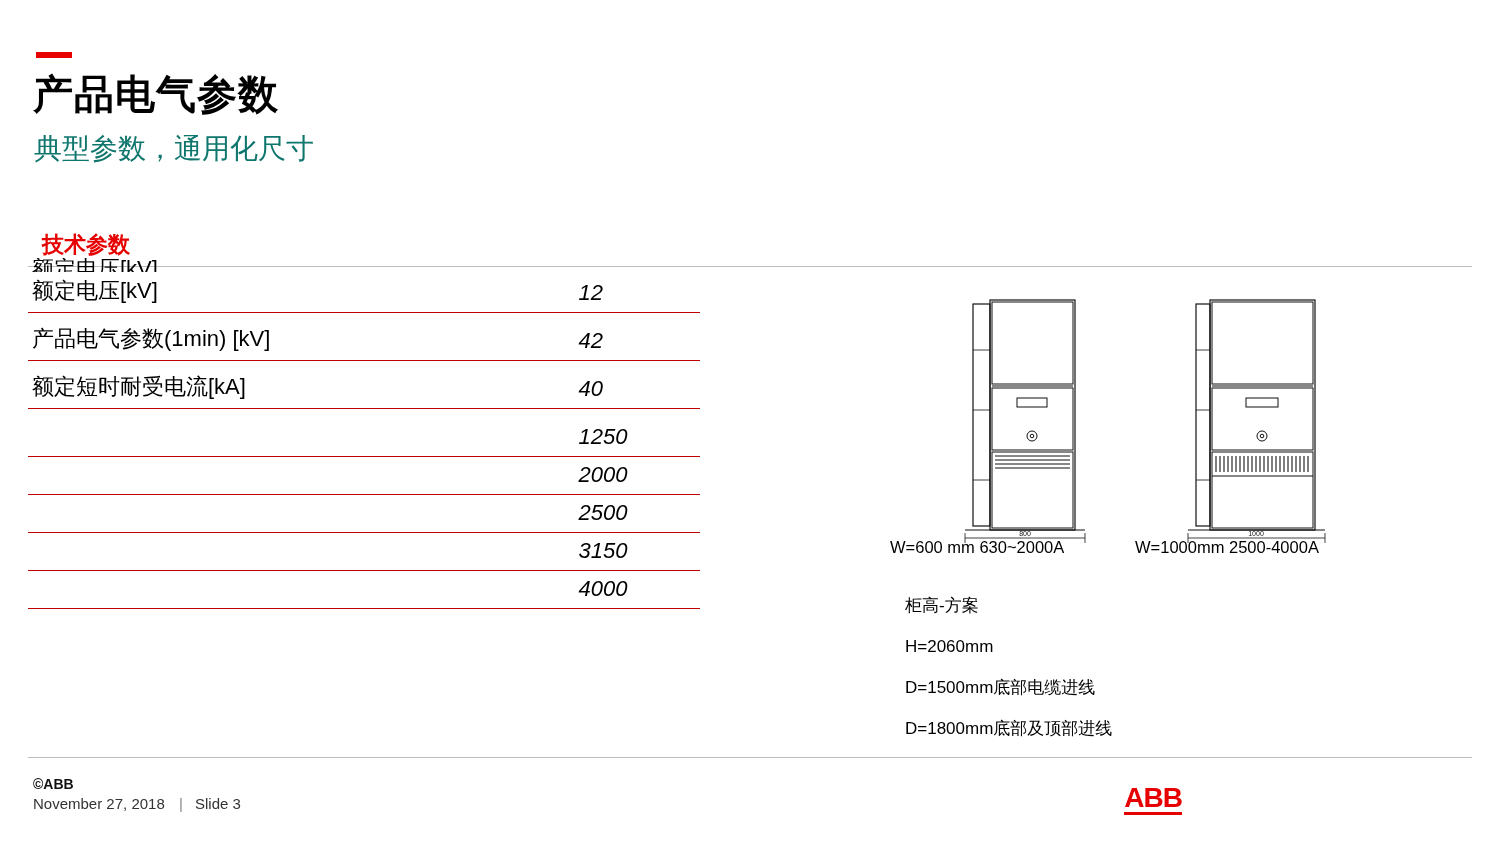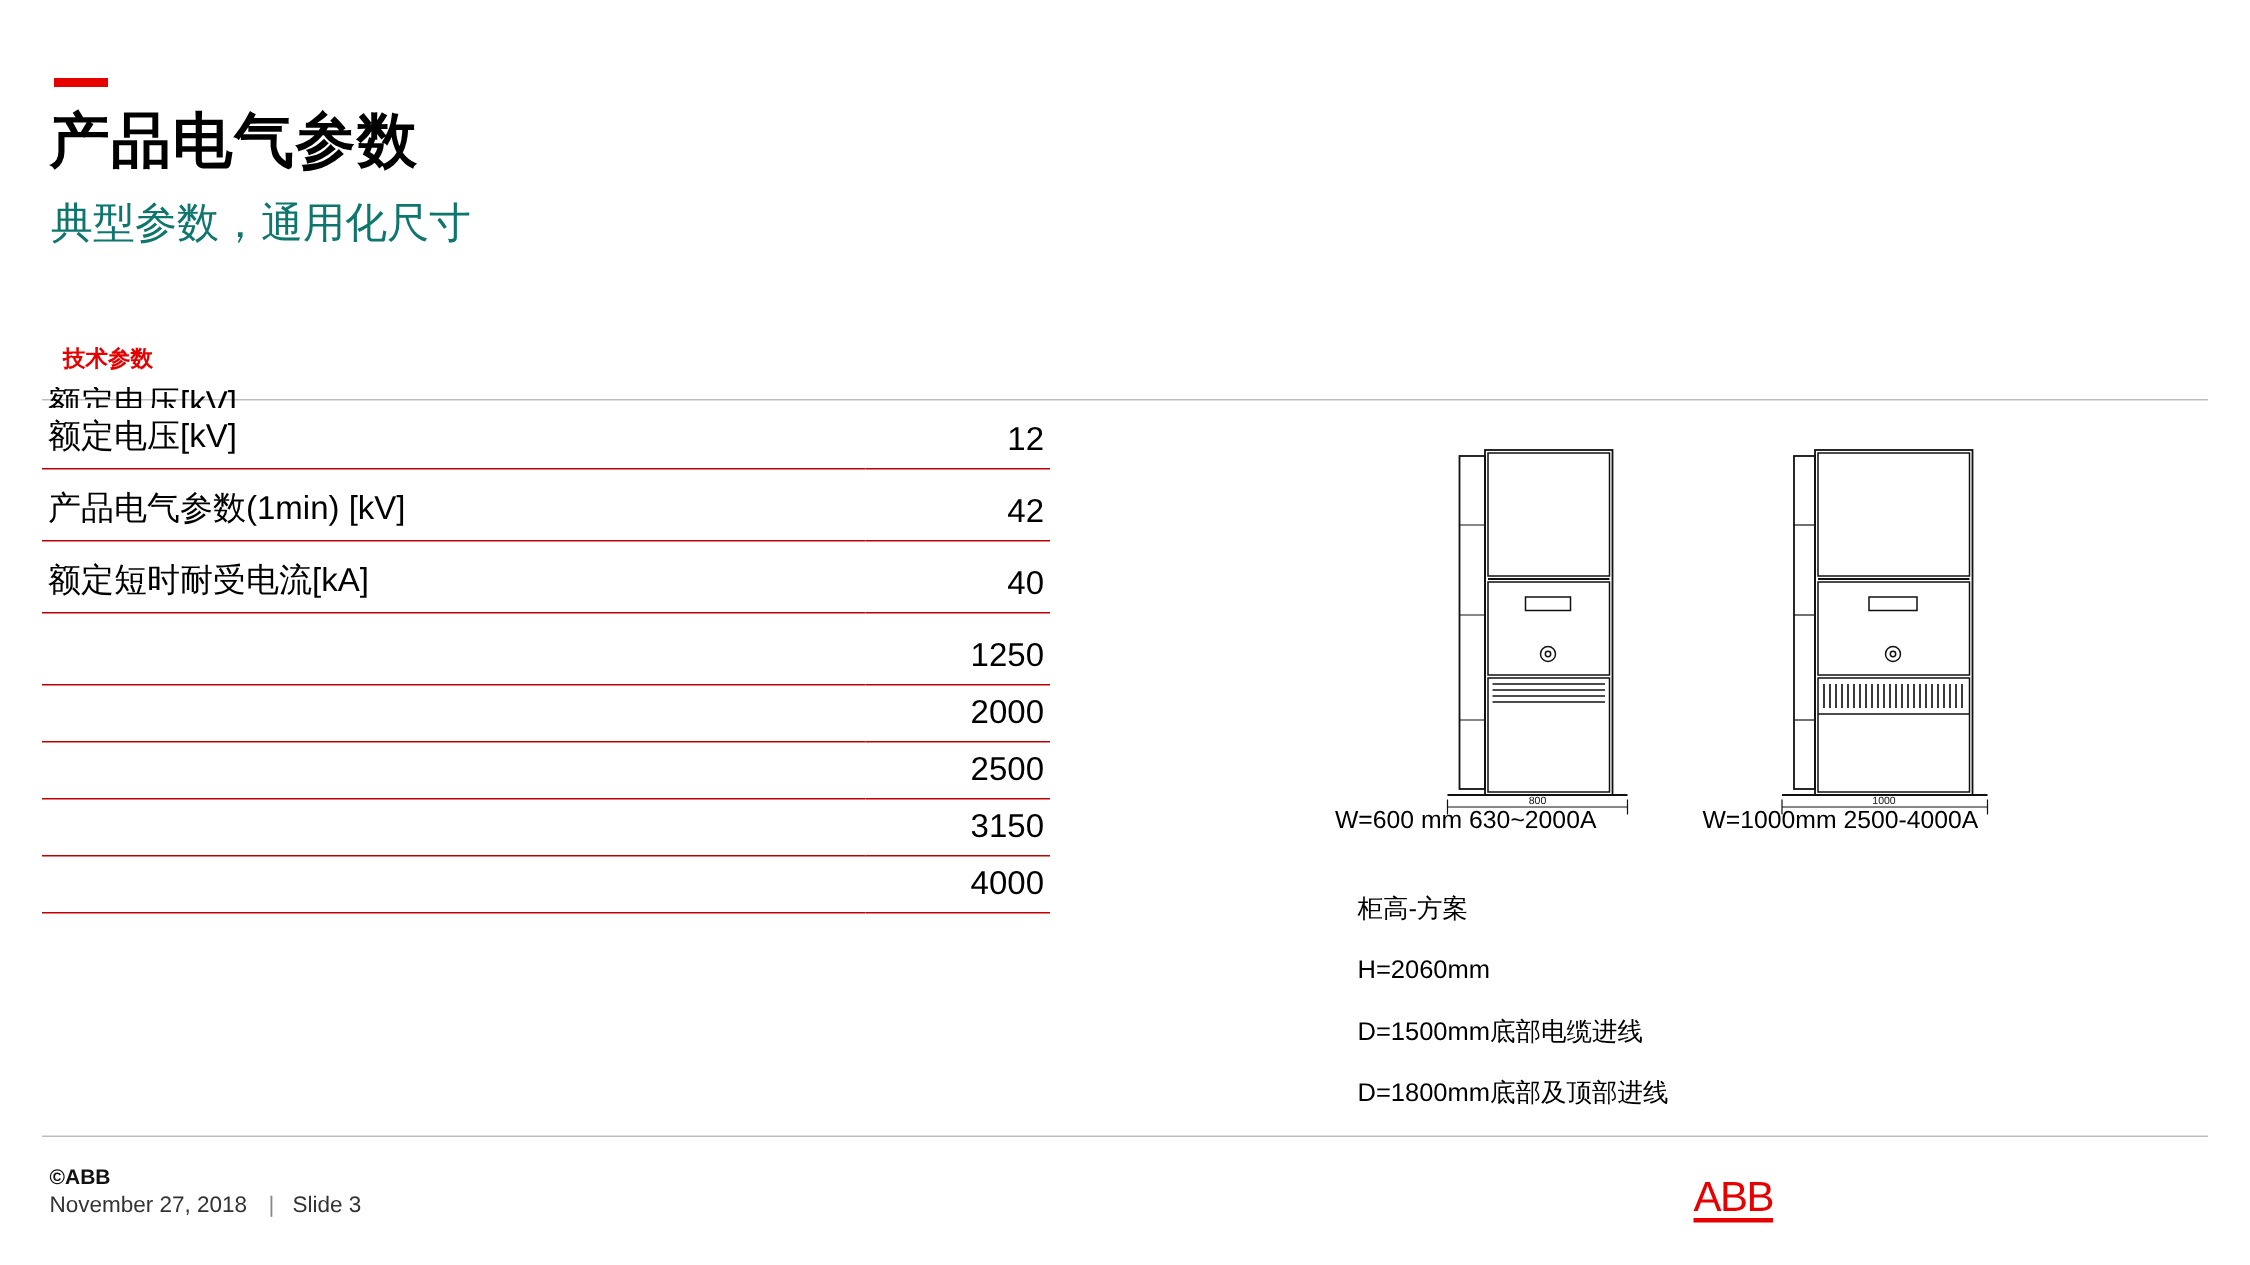--- a/index.html
+++ b/index.html
@@ -40,21 +40,21 @@
     font-size: 28px;
     font-weight: normal;
     color: #0f766e;
     line-height: 1.2;
   }
 
   
   .section-label {
     position: absolute;
     left: 42px; top: 230px;
-    font-size: 15px;
+    font-size: 22px;
     font-weight: bold;
     color: #e60000;
   }
   .sep-line {
     position: absolute;
     left: 28px; top: 266px;
     width: 1444px;
     height: 1px;
     background: #bdbdbd;
   }
@@ -72,23 +72,23 @@
     color: #000;
     padding: 0 2px 6px 2px;
     vertical-align: bottom;
     height: 43px;
   }
   .param-table td.label {
     text-align: left;
     padding-left: 4px;
   }
   .param-table td.value {
-    text-align: right;
     padding-right: 4px;
     white-space: nowrap;
+    font-style: italic;
   }
   
   .param-table tr:first-child td { height: 40px; }
   .param-table tr.tall td { height: 48px; }
   .param-table tr.short td { height: 38px; }
 
   .ghost-row-text {
     position: absolute;
     left: 32px;
     top: 258px;
@@ -151,21 +151,21 @@
     position: absolute;
     left: 33px; top: 795px;
     font-size: 15px;
     color: #333;
   }
   .footer-meta .sep { margin: 0 8px 0 10px; color: #888; }
   .abb-logo {
     position: absolute;
     right: 30px; top: 782px;
     font-size: 28px;
-    font-weight: normal;
+    font-weight: bold;
     letter-spacing: -1px;
     color: #e60000;
     font-family: "Liberation Sans", sans-serif;
   }
   .abb-logo::after{
     content: "";
     display: block;
     width: 100%;
     height: 3px;
     background: #e60000;

